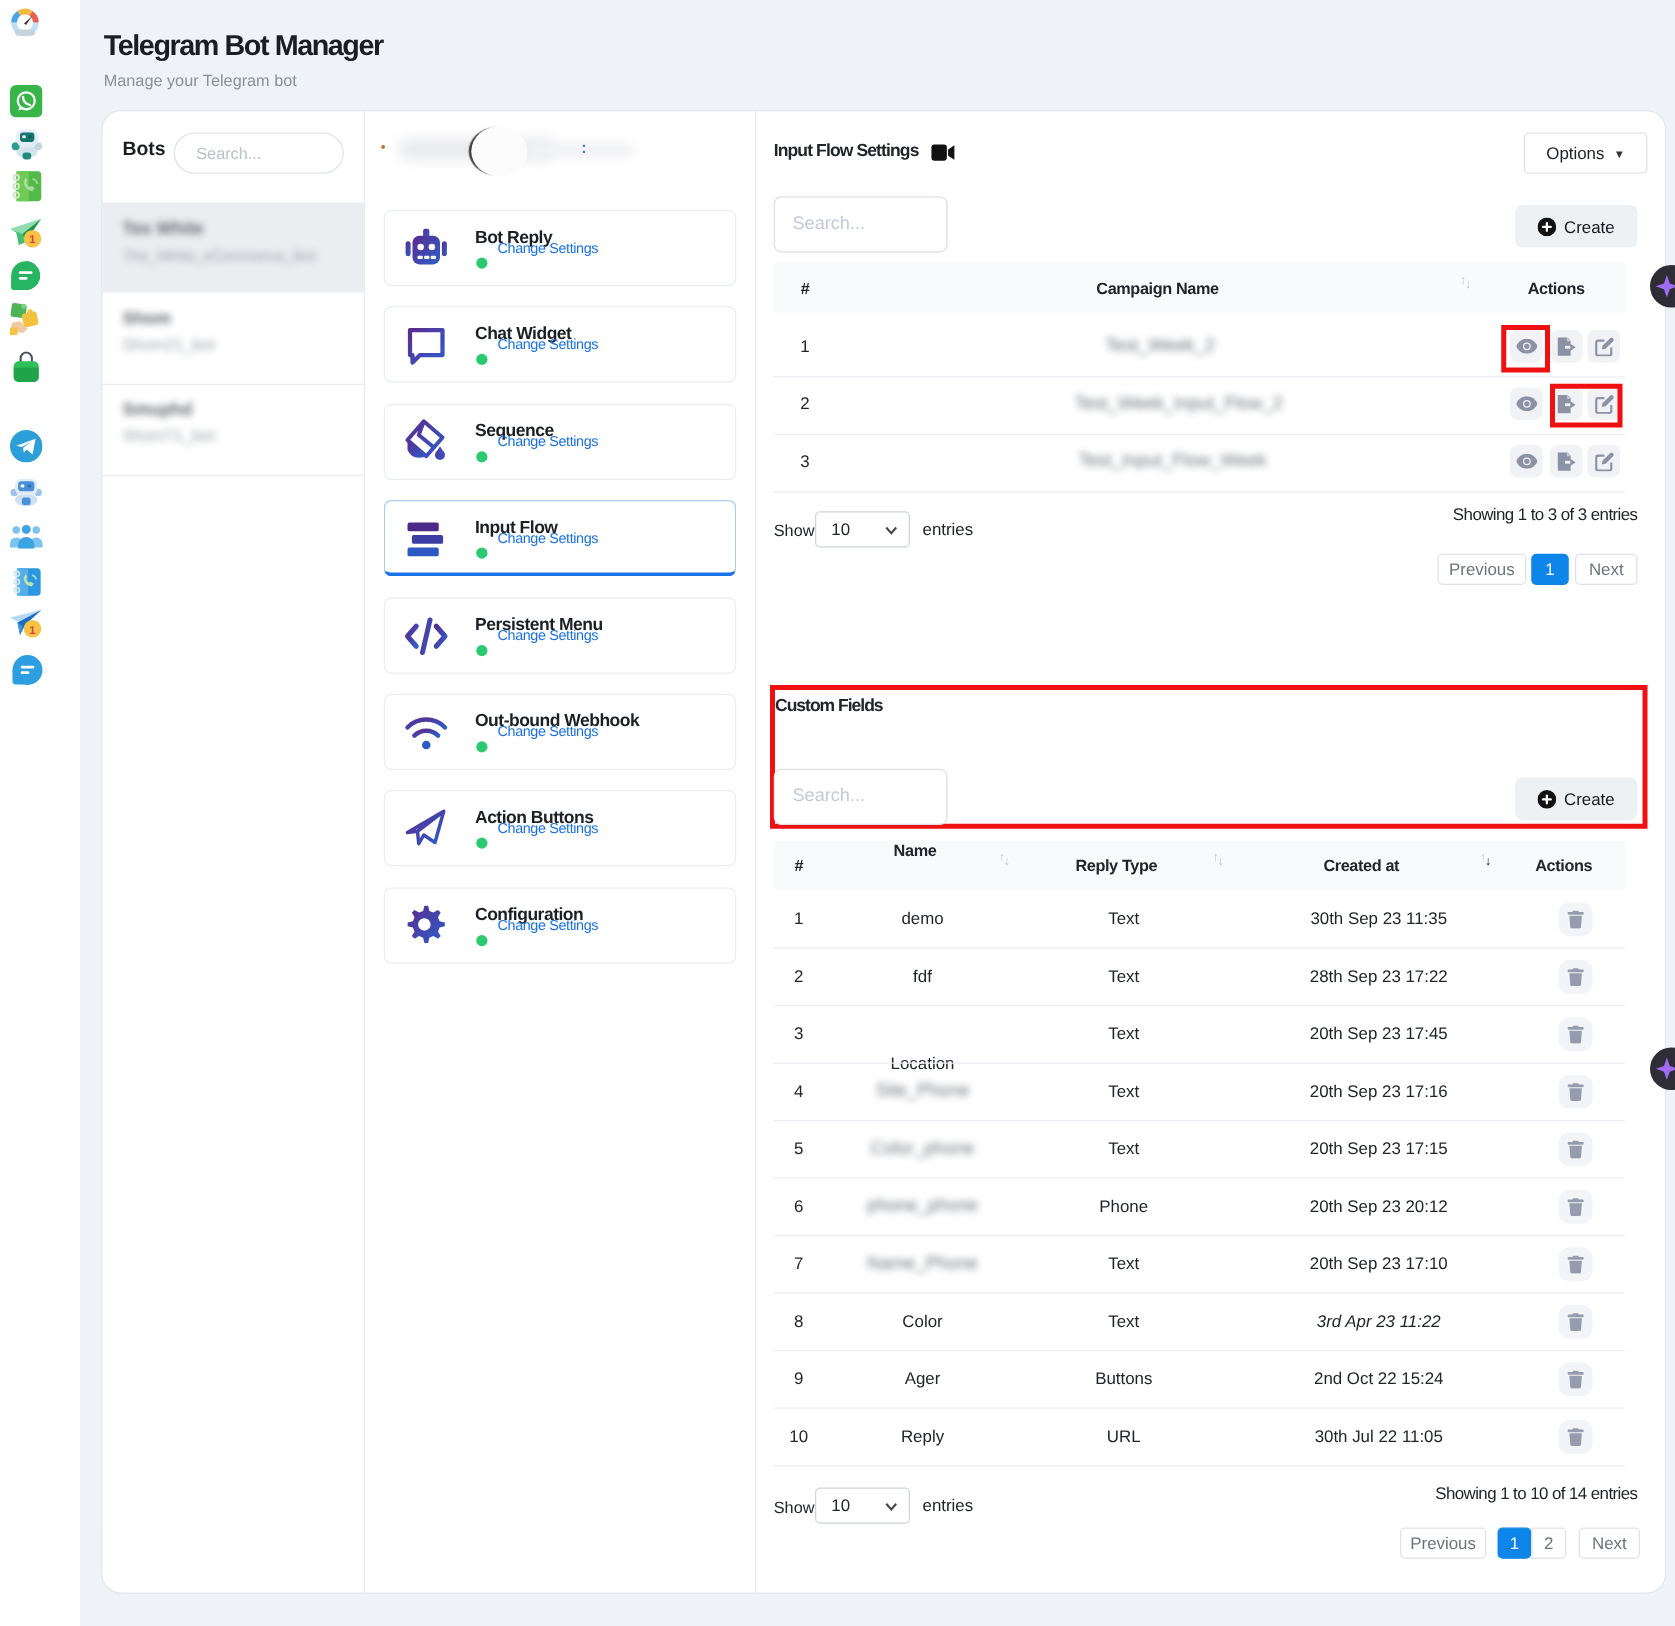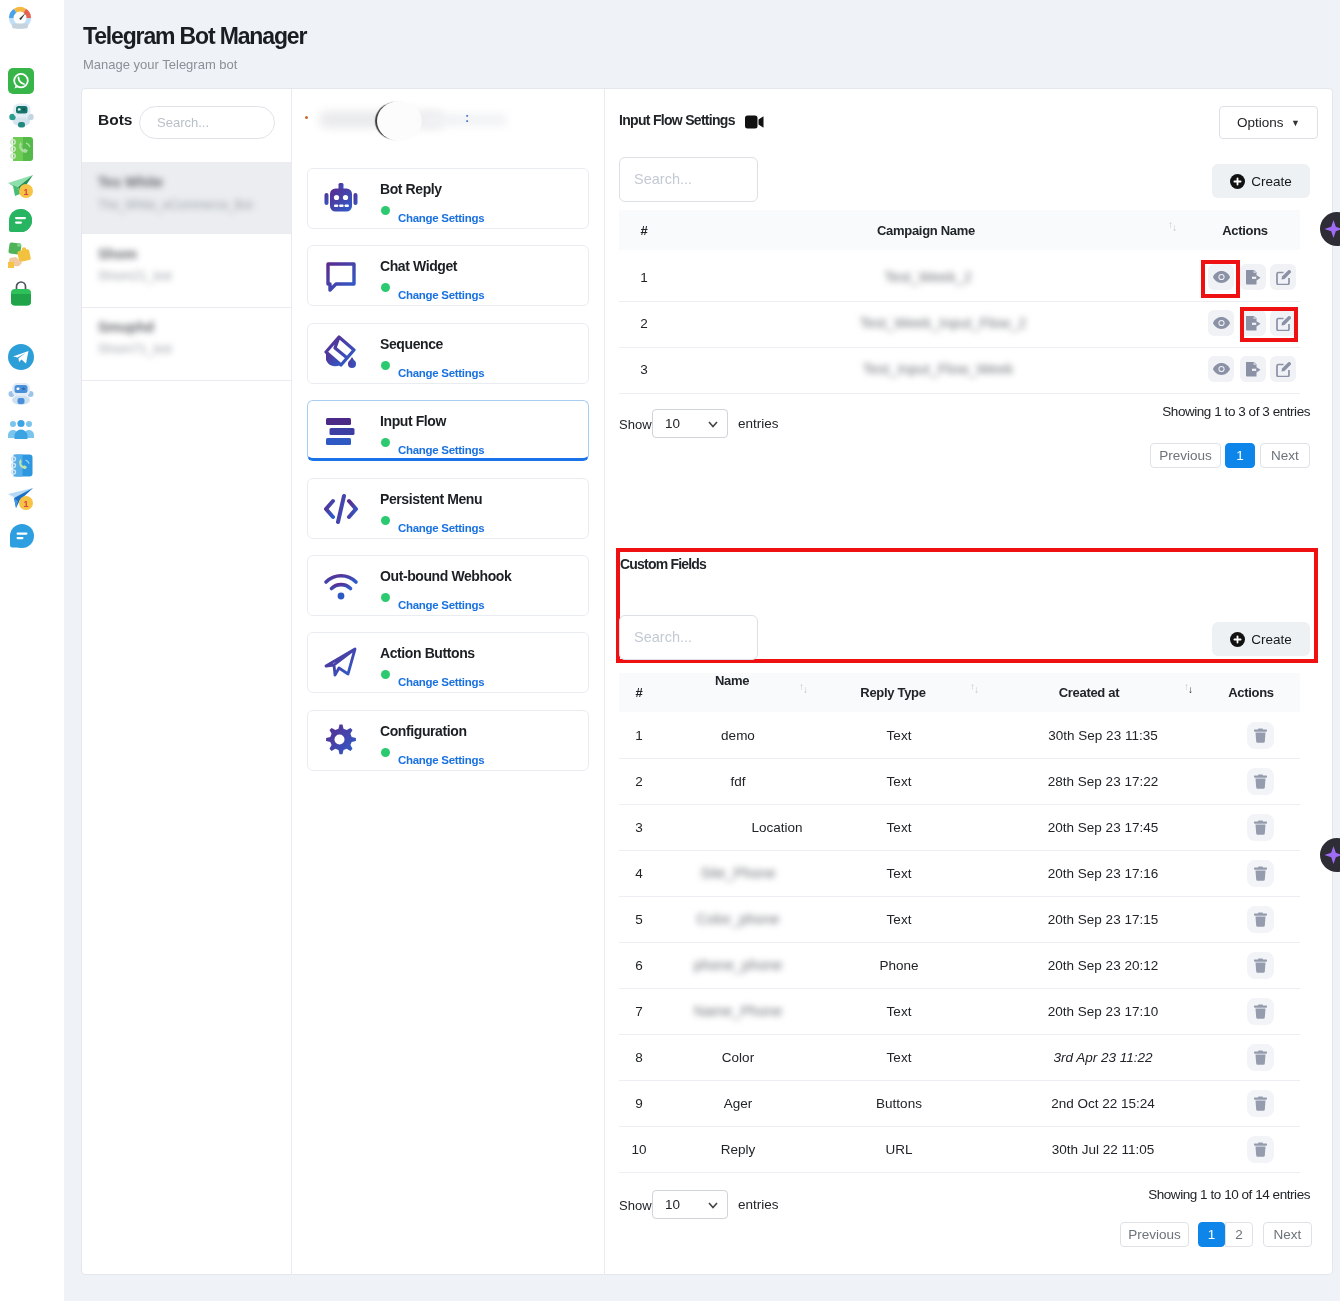--- a/index.html
+++ b/index.html
@@ -5,21 +5,21 @@
 *{margin:0;padding:0;box-sizing:border-box;font-family:"Liberation Sans",sans-serif;}
 html,body{width:1340px;height:1301px;overflow:hidden;}
 body{background:#eff3f8;position:relative;}
 .abs{position:absolute;}
 .b{font-weight:bold;}
 .blur{filter:blur(3px);white-space:nowrap;}
 .td.blur{font-size:14.5px;}
 .card{position:absolute;left:225px;width:282px;height:61px;background:#fff;border:1px solid #e9edf1;border-radius:6px;}
 .ctitle{position:absolute;left:72px;top:12px;font-size:14px;letter-spacing:-0.4px;font-weight:bold;color:#1c2024;}
 .cdot{position:absolute;left:73px;top:37px;width:9px;height:9px;border-radius:50%;background:#2bca70;}
-.clink{position:absolute;left:90px;top:43px;font-size:11.5px;letter-spacing:-0.3px;font-weight:bold;color:#1a71e0;}
+.clink{position:absolute;left:90px;top:24px;font-size:11.5px;letter-spacing:-0.3px;font-weight:normal;color:#1a71e0;}
 .cicon{position:absolute;left:14px;top:11px;}
 .ibtn{position:absolute;width:26px;height:26px;background:#f0f2f6;border-radius:6px;display:flex;align-items:center;justify-content:center;}
 .tbtn{position:absolute;width:27px;height:27px;background:#f2f4f8;border-radius:8px;display:flex;align-items:center;justify-content:center;}
 .thead{position:absolute;left:537px;width:681px;height:40px;background:#f8fafc;}
 .th{position:absolute;font-size:13px;letter-spacing:-0.3px;font-weight:bold;color:#212529;transform:translateX(-50%);white-space:nowrap;}
 .td{position:absolute;font-size:13.5px;color:#212529;transform:translate(-50%,-50%);white-space:nowrap;}
 .sort{position:absolute;font-size:10px;color:#c0c6ce;letter-spacing:-1px;}
 .redbox{position:absolute;border:4px solid #ef1111;}
 .pbtn{position:absolute;height:25px;border:1px solid #dee2e6;border-radius:4px;background:#fff;color:#6d737a;font-size:13.5px;display:flex;align-items:center;justify-content:center;}
 .pbtn.act{background:#0e86e9;border-color:#0e86e9;color:#fff;}
@@ -161,21 +161,21 @@
 <svg width="26" height="26" viewBox="0 0 26 26">
 <circle cx="13" cy="13" r="12" fill="#2d9fe0"></circle>
 <path d="M1 13 v9 a2.5 2.5 0 0 0 2.5 2.5 h9.5 z" fill="#2d9fe0"></path>
 <rect x="7.5" y="9.5" width="11" height="2.2" rx="1.1" fill="#fff"></rect>
 <rect x="7.5" y="14" width="7" height="2.2" rx="1.1" fill="#fff"></rect>
 </svg></div>
 
 <div class="abs b" style="left:83px;top:23px;font-size:23px;letter-spacing:-1.15px;color:#1b1e21;">Telegram Bot Manager</div>
 <div class="abs" style="left:83px;top:57px;font-size:13px;color:#8a9096;">Manage your Telegram bot</div>
 
-<div class="abs" style="left:81px;top:88px;width:1252px;height:1187px;background:#fff;border:1px solid #e3e6ea;border-radius:4px;">
+<div class="abs" style="left:81px;top:88px;width:1252px;height:1187px;background:#fff;border:1px solid #e3e6ea;border-radius:16px;">
 
   <div class="abs" style="left:209px;top:0;width:1px;height:1186px;background:#e8ebef;"></div>
   <div class="abs" style="left:522px;top:0;width:1px;height:1186px;background:#e8ebef;"></div>
 
   <div class="abs b" style="left:16px;top:22px;font-size:15.5px;color:#1b1e21;">Bots</div>
   <div class="abs" style="left:57px;top:17px;width:136px;height:33px;border:1px solid #dfe3e8;border-radius:17px;font-size:13px;color:#b9c0c8;line-height:31px;padding-left:17px;">Search...</div>
   <div class="abs" style="left:0;top:73px;width:209px;height:71px;background:#ebedf0;"></div>
   <div class="abs blur" style="left:16px;top:85px;font-size:14px;font-weight:bold;color:#63676c;">Tes White</div>
   <div class="abs blur" style="left:16px;top:109px;font-size:12px;color:#9aa0a6;">The_White_eCommerce_Bot</div>
   <div class="abs" style="left:0;top:144px;width:209px;height:1px;background:#e8ebef;"></div>
@@ -460,21 +460,21 @@
   <div class="td" style="left:817px;top:692px;">Text</div>
   <div class="td" style="left:1021px;top:692px;">28th Sep 23 17:22</div>
   <div class="tbtn" style="left:1165px;top:679px;">
       <svg width="13" height="15" viewBox="0 0 13 15">
         <path d="M4.5 0.5 h4 l0.6 1 h3 a0.6 0.6 0 0 1 0 2.2 h-11.2 a0.6 0.6 0 0 1 0-2.2 h3 z" fill="#959cad"></path>
         <path d="M1.5 4.5 h10 l-0.7 9 a1.4 1.4 0 0 1 -1.4 1.3 h-5.8 a1.4 1.4 0 0 1 -1.4-1.3 z" fill="#959cad"></path>
       </svg>
     </div>
   <div class="abs" style="left:537px;top:715px;width:681px;height:1px;background:#ededf5;"></div>
   <div class="td" style="left:557px;top:738px;">3</div>
-  <div class="td" style="left:656px;top:738px;margin-left:39px;">Location</div>
+  <div class="td" style="left:656px;top:762px;">Location</div>
   <div class="td" style="left:817px;top:738px;">Text</div>
   <div class="td" style="left:1021px;top:738px;">20th Sep 23 17:45</div>
   <div class="tbtn" style="left:1165px;top:725px;">
       <svg width="13" height="15" viewBox="0 0 13 15">
         <path d="M4.5 0.5 h4 l0.6 1 h3 a0.6 0.6 0 0 1 0 2.2 h-11.2 a0.6 0.6 0 0 1 0-2.2 h3 z" fill="#959cad"></path>
         <path d="M1.5 4.5 h10 l-0.7 9 a1.4 1.4 0 0 1 -1.4 1.3 h-5.8 a1.4 1.4 0 0 1 -1.4-1.3 z" fill="#959cad"></path>
       </svg>
     </div>
   <div class="abs" style="left:537px;top:761px;width:681px;height:1px;background:#ededf5;"></div>
   <div class="td" style="left:557px;top:784px;">4</div>

